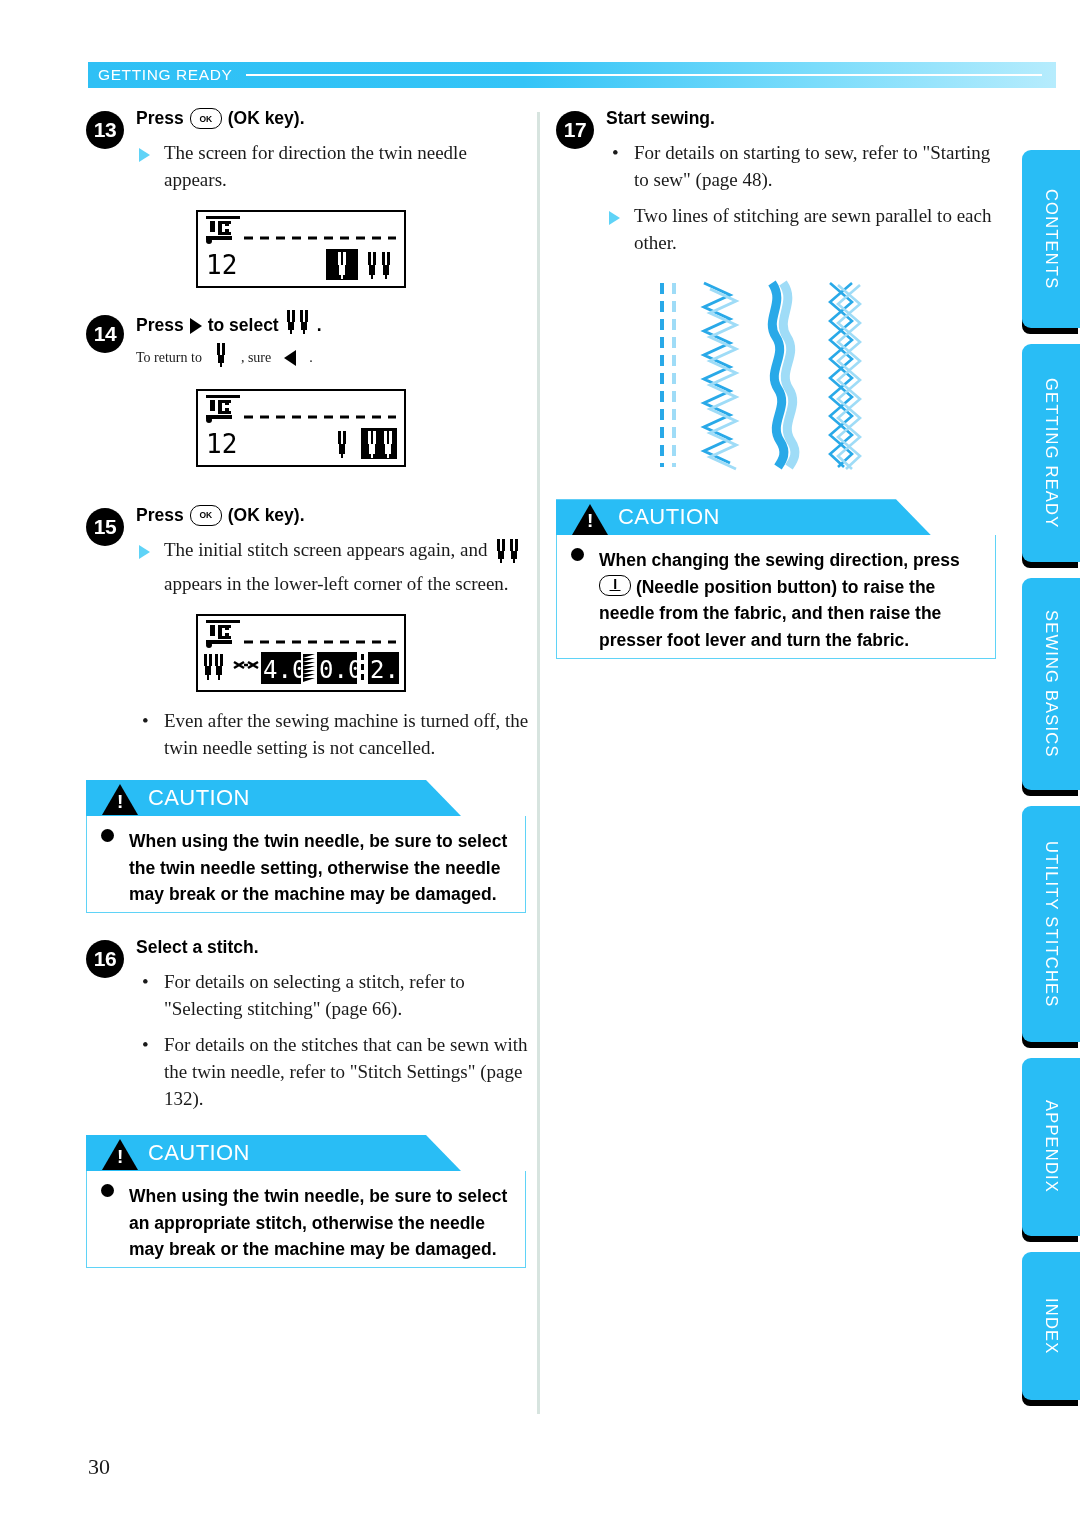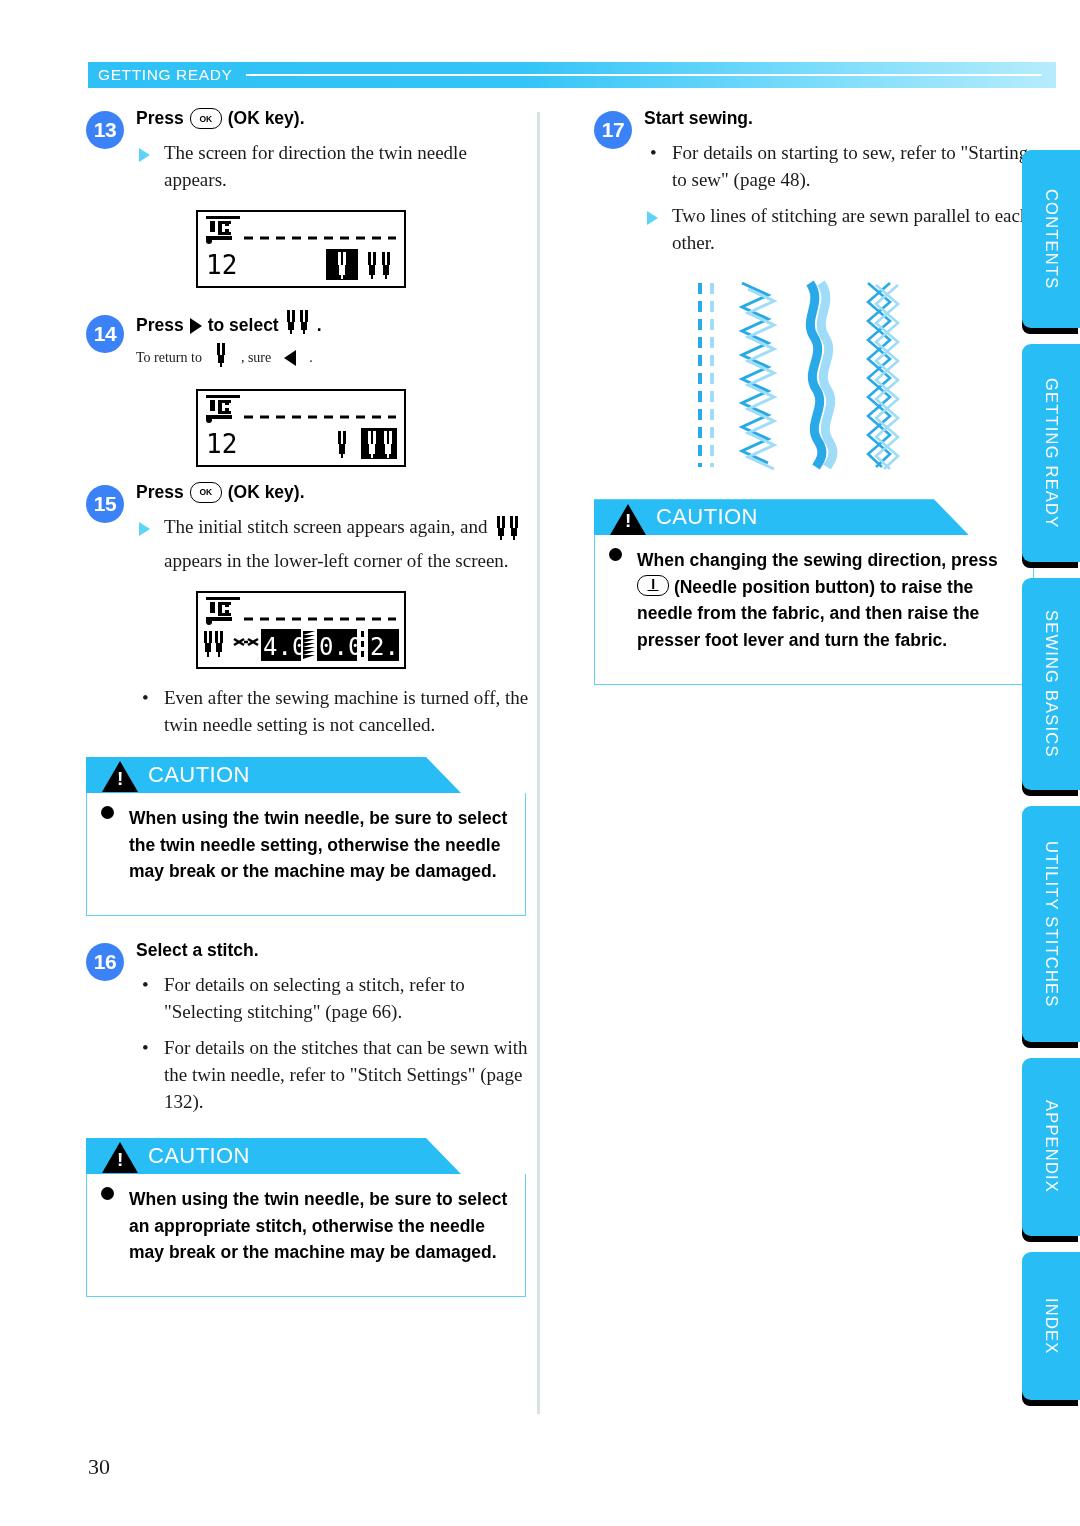--- a/index.html
+++ b/index.html
@@ -47,34 +47,34 @@
     background: #d7e4df;
   }
 
   
   .col {
     position: absolute;
     top: 106px;
     width: 448px;
   }
   .col-left { left: 86px; }
-  .col-right { left: 594px; }
+  .col-right { left: 556px; }
 
   
   .step {
     position: relative;
     padding-left: 50px;
     margin-bottom: 4px;
   }
   .step-badge {
     position: absolute;
     left: 0; top: 5px;
     width: 38px; height: 38px;
     border-radius: 50%;
-    background: #3b82f6;
+    background: #000000;
     color: #ffffff;
     font-family: "Liberation Sans", sans-serif;
     font-weight: bold;
     font-size: 21px;
     display: flex;
     align-items: center;
     justify-content: center;
     letter-spacing: -0.5px;
   }
   .step-title {
@@ -234,21 +234,21 @@
     color: #ffffff;
     font-family: "Liberation Sans", sans-serif;
     font-size: 22px;
     font-weight: normal;
     letter-spacing: 0.4px;
     margin-left: 10px;
   }
   .caution-body {
     border: 1.6px solid #5fd3f7;
     border-top: none;
-    padding: 12px 14px 30px 14px;
+    padding: 12px 14px 4px 14px;
     position: relative;
   }
   .caution-item {
     position: relative;
     padding-left: 28px;
     font-family: "Liberation Sans", sans-serif;
     font-weight: bold;
     font-size: 17.5px;
     line-height: 1.52;
     color: #000;
@@ -441,21 +441,21 @@
           <rect x="186" y="40" width="3" height="13"></rect>
           <rect x="191" y="40" width="3" height="13"></rect>
           <rect x="187" y="53" width="6" height="10"></rect>
           <rect x="189" y="63" width="2" height="4"></rect>
         </g>
       </svg>
     </div>
   </div>
 
 
-  <div class="step" style="margin-top:13px;">
+  <div class="step" style="margin-top:36px;">
     <div class="step-badge">15</div>
     <div class="step-title">
       <span>Press</span>
       <span class="okkey"></span>
       <span>(OK key).</span>
     </div>
   </div>
   <div class="note">
     <span class="arrow-marker"></span>
     <span>The initial stitch screen appears again, and</span>

